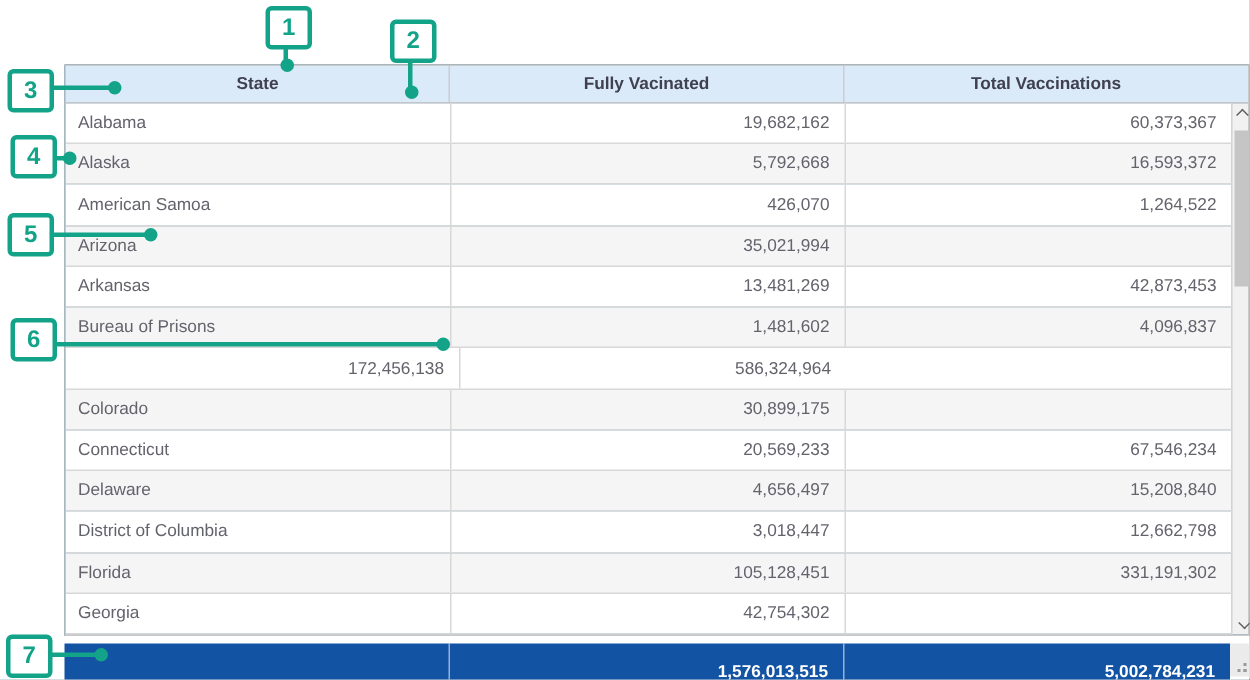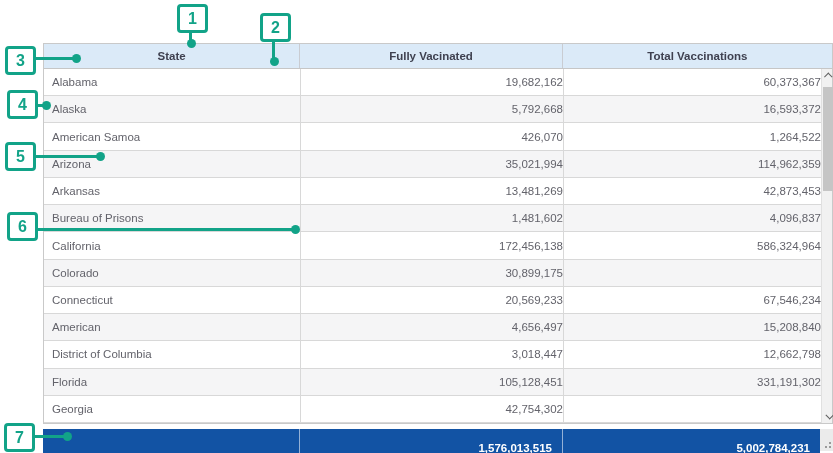--- a/index.html
+++ b/index.html
@@ -25,21 +25,21 @@
     font-size:11.5px;font-weight:700;color:var(--header_text);
     border-right:1px solid #c9ccd2;}
   .th.c1{width:257px}.th.c2{width:263px}.th.c3{width:270px;border-right:none}
   .data-area{display:flex;height:354px;}
   .tbody{display:flex;flex-direction:column;width:777px;height:354px;}
   .trow{flex:1;display:flex;background:#fff;border-bottom:1px solid var(--grid_line);}
   .trow.alt{background:var(--row_alt_bg);}
   .cell{display:flex;align-items:center;font-size:11.5px;color:var(--text_gray);
     border-right:1px solid var(--grid_line);overflow:hidden;white-space:nowrap;}
   .cell-state{width:257px;padding-left:8px;justify-content:flex-start;}
-  .cell-number{width:263px;justify-content:flex-end;text-align:center;}
+  .cell-number{width:263px;padding-right:10px;justify-content:flex-end;text-align:center;}
   .cell-last{width:257px;border-right:none;}
 
   
   .vscroll{position:relative;width:13px;height:354px;background:#f1f1f1;
     border-left:1px solid #e0e0e0;}
   .sbtn{position:absolute;left:0;width:13px;height:14px;display:flex;
     align-items:center;justify-content:center;}
   .sbtn.up{top:0}.sbtn.down{bottom:0}
   .chev{width:6px;height:6px;border-left:1.5px solid #606060;border-top:1.5px solid #606060;}
   .chev.up{transform:rotate(45deg) translateY(1px);}
@@ -90,48 +90,46 @@
             <div class="cell cell-number cell-last">16,593,372</div>
           </div>
           <div class="trow">
             <div class="cell cell-state">American Samoa</div>
             <div class="cell cell-number">426,070</div>
             <div class="cell cell-number cell-last">1,264,522</div>
           </div>
           <div class="trow alt">
             <div class="cell cell-state">Arizona</div>
             <div class="cell cell-number">35,021,994</div>
-            <div class="cell cell-number cell-last">114,962,359</div>
           </div>
           <div class="trow">
             <div class="cell cell-state">Arkansas</div>
             <div class="cell cell-number">13,481,269</div>
             <div class="cell cell-number cell-last">42,873,453</div>
           </div>
           <div class="trow alt">
             <div class="cell cell-state">Bureau of Prisons</div>
             <div class="cell cell-number">1,481,602</div>
             <div class="cell cell-number cell-last">4,096,837</div>
           </div>
           <div class="trow">
-            <div class="cell cell-state">California</div>
             <div class="cell cell-number">172,456,138</div>
             <div class="cell cell-number cell-last">586,324,964</div>
           </div>
           <div class="trow alt">
             <div class="cell cell-state">Colorado</div>
             <div class="cell cell-number">30,899,175</div>
           </div>
           <div class="trow">
             <div class="cell cell-state">Connecticut</div>
             <div class="cell cell-number">20,569,233</div>
             <div class="cell cell-number cell-last">67,546,234</div>
           </div>
           <div class="trow alt">
-            <div class="cell cell-state">American</div>
+            <div class="cell cell-state">Delaware</div>
             <div class="cell cell-number">4,656,497</div>
             <div class="cell cell-number cell-last">15,208,840</div>
           </div>
           <div class="trow">
             <div class="cell cell-state">District of Columbia</div>
             <div class="cell cell-number">3,018,447</div>
             <div class="cell cell-number cell-last">12,662,798</div>
           </div>
           <div class="trow alt">
             <div class="cell cell-state">Florida</div>

